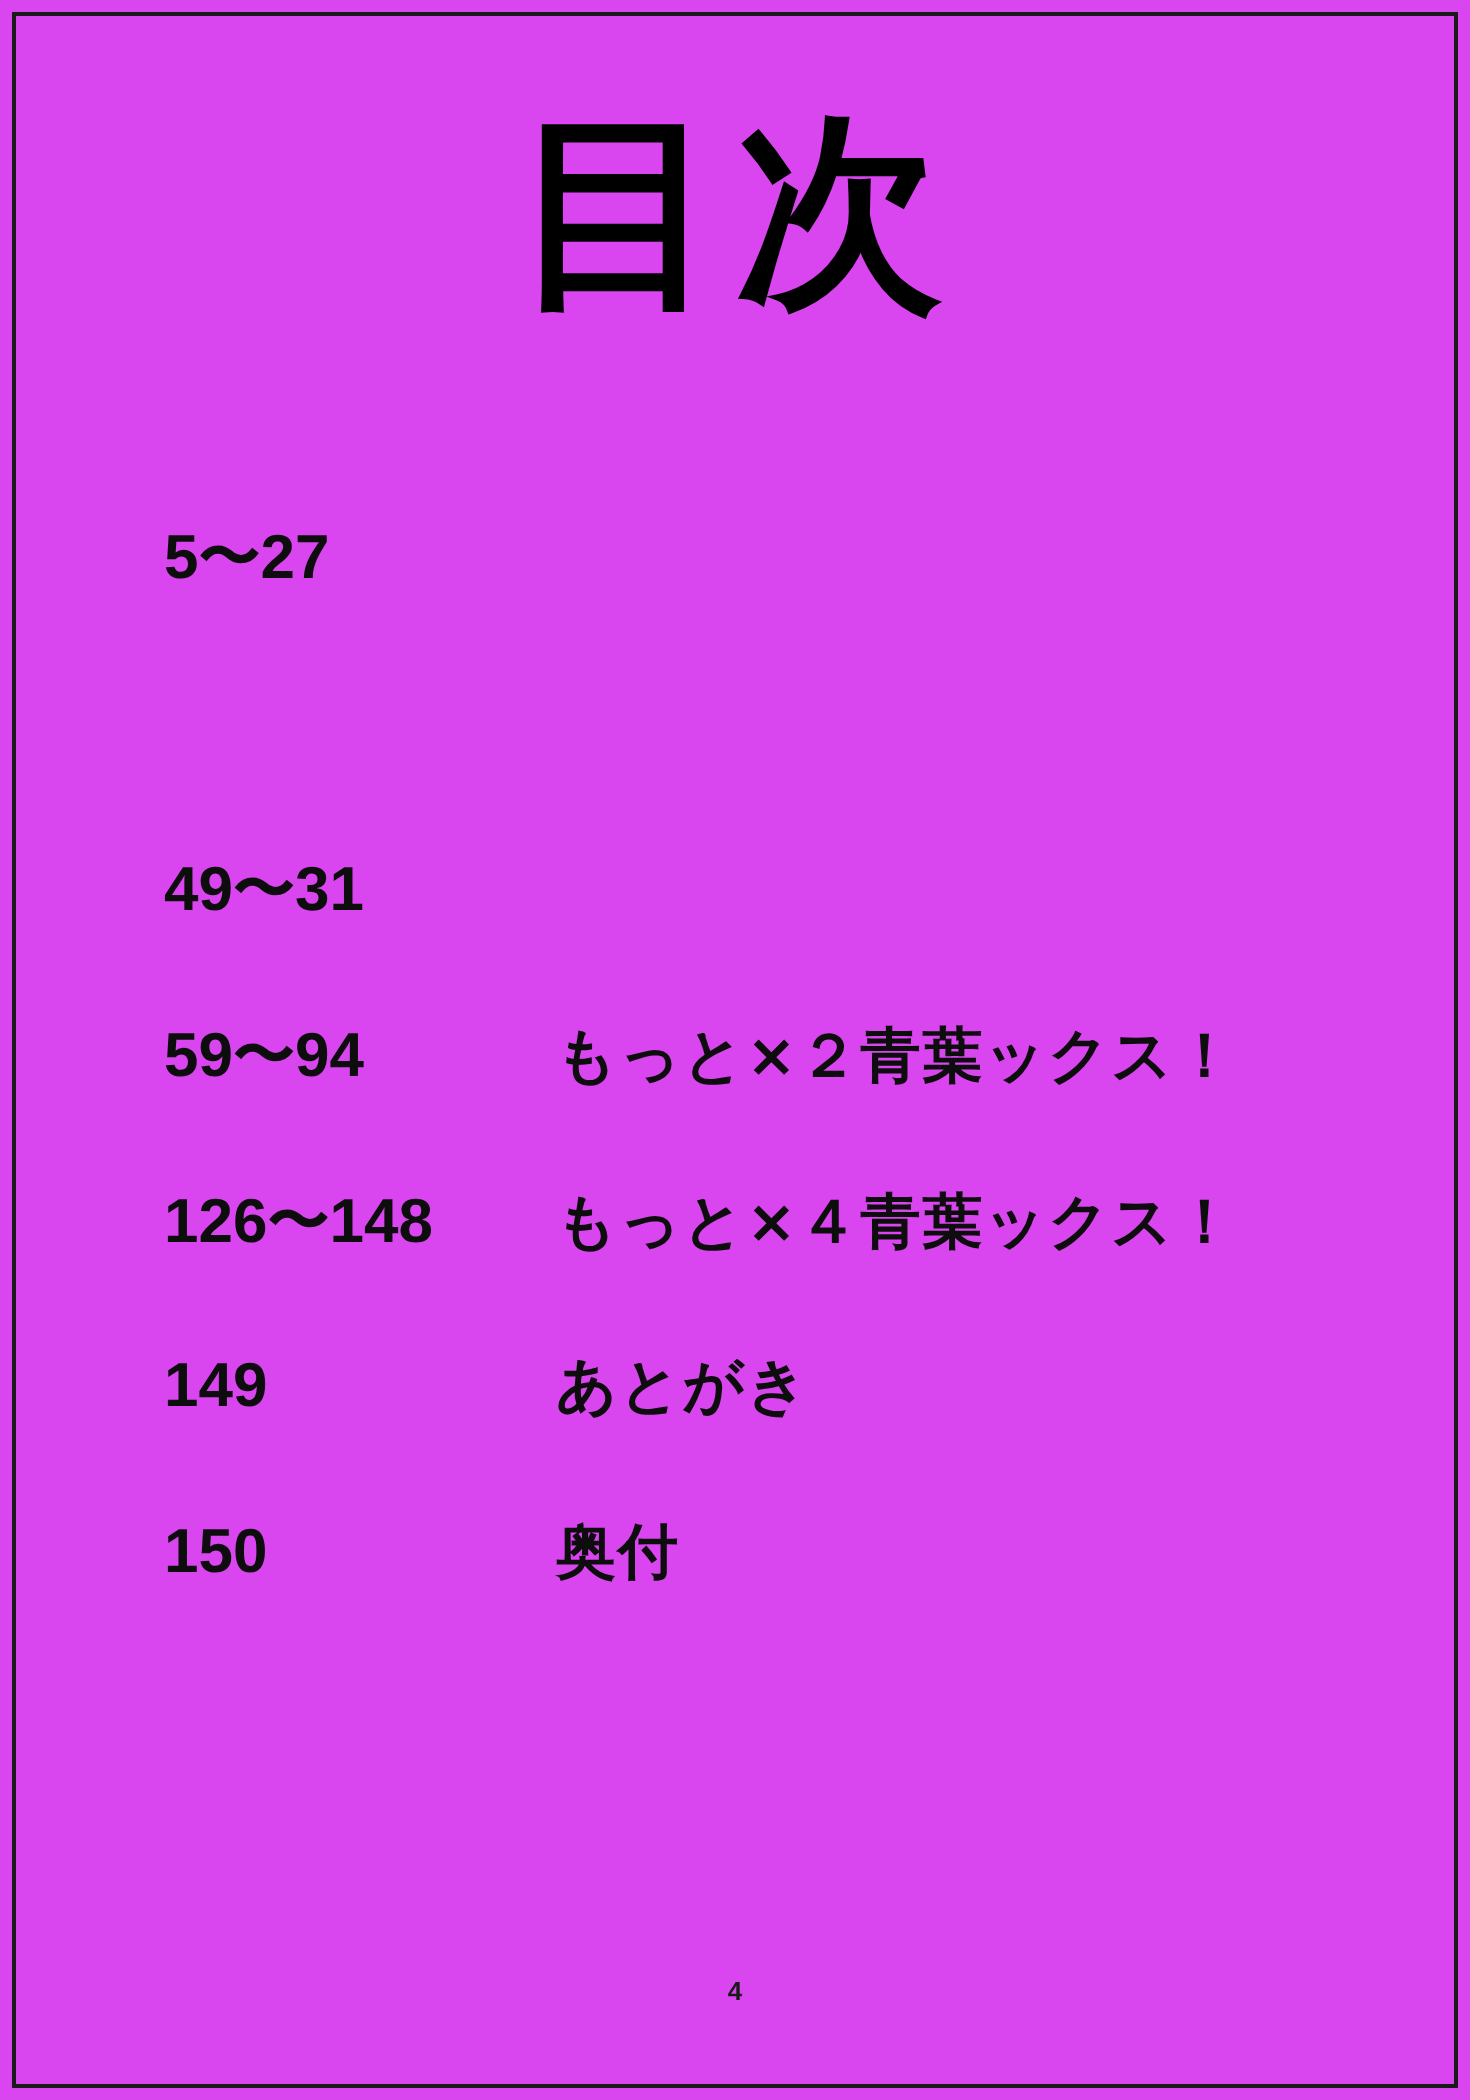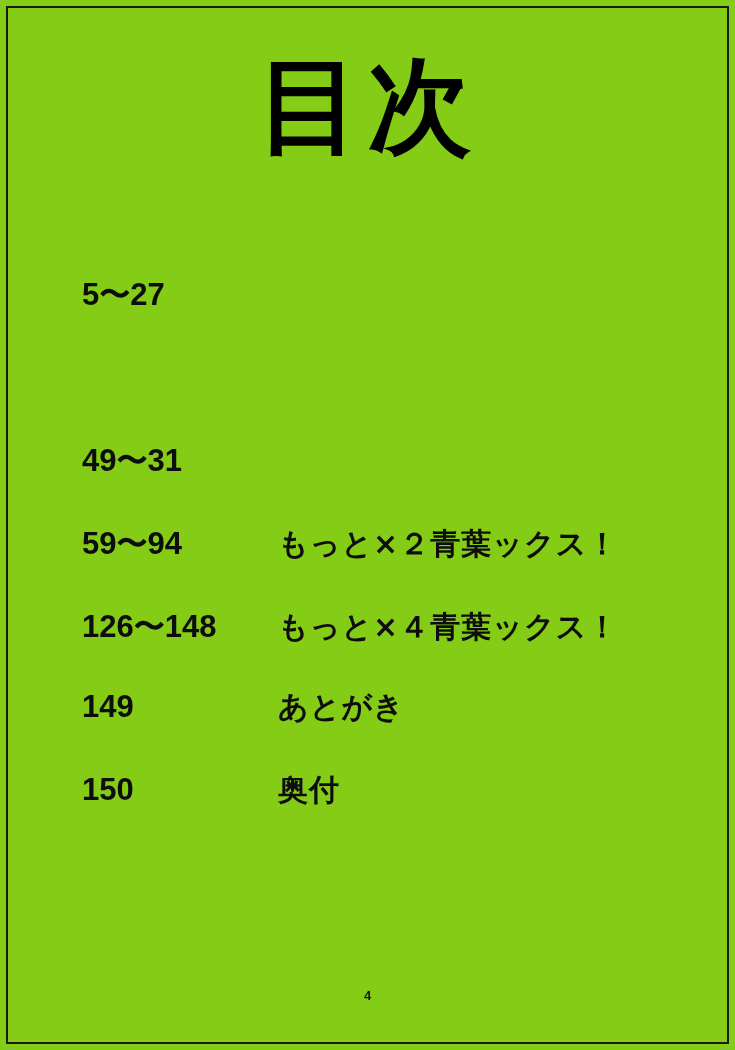--- a/index.html
+++ b/index.html
@@ -8,21 +8,21 @@
     background: #ffffff;
   }
   body {
     font-family: "Liberation Sans", sans-serif;
     color: #111111;
   }
   .page {
     position: relative;
     width: 735px;
     height: 1050px;
-    background: #84cc16;
+    background: #d946ef;
     overflow: hidden;
     box-sizing: border-box;
   }
   .page-border {
     position: absolute;
     left: 6px;
     top: 6px;
     width: 723px;
     height: 1038px;
     border: 2px solid #1a1a1a;
@@ -55,21 +55,20 @@
   }
   .toc-page {
     width: 196px;
     flex: 0 0 196px;
     font-family: "Liberation Sans", sans-serif;
     font-weight: 700;
     font-size: 31px;
     letter-spacing: 0px;
     color: #0d0d0d;
     white-space: nowrap;
-    margin-top: 16px;
   }
   .toc-title {
     flex: 1 1 auto;
     font-family: "DejaVu Sans", sans-serif;
     font-weight: 700;
     font-size: 30px;
     letter-spacing: 1px;
     color: #0d0d0d;
     white-space: nowrap;
   }

